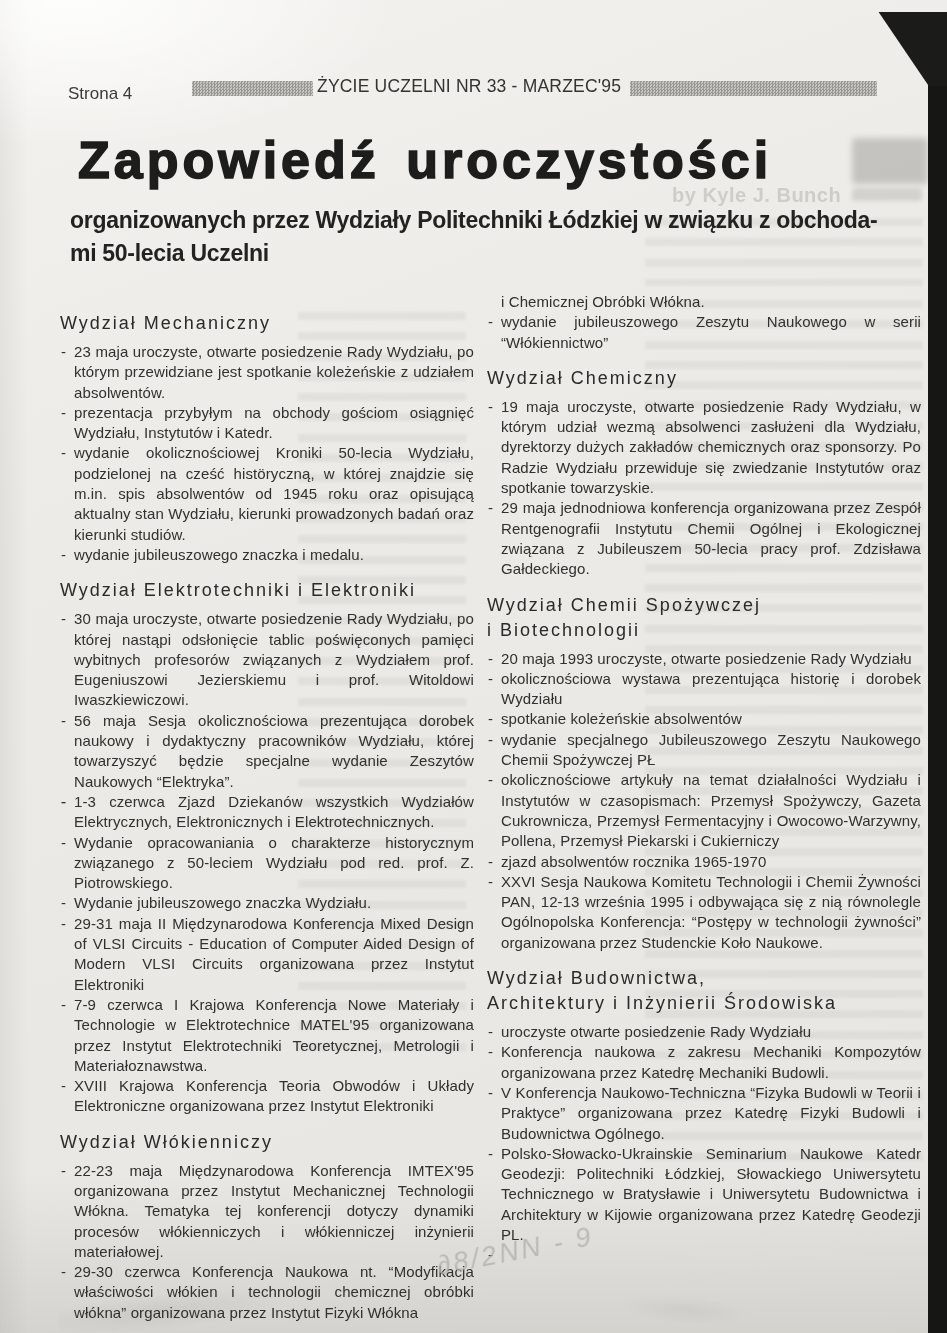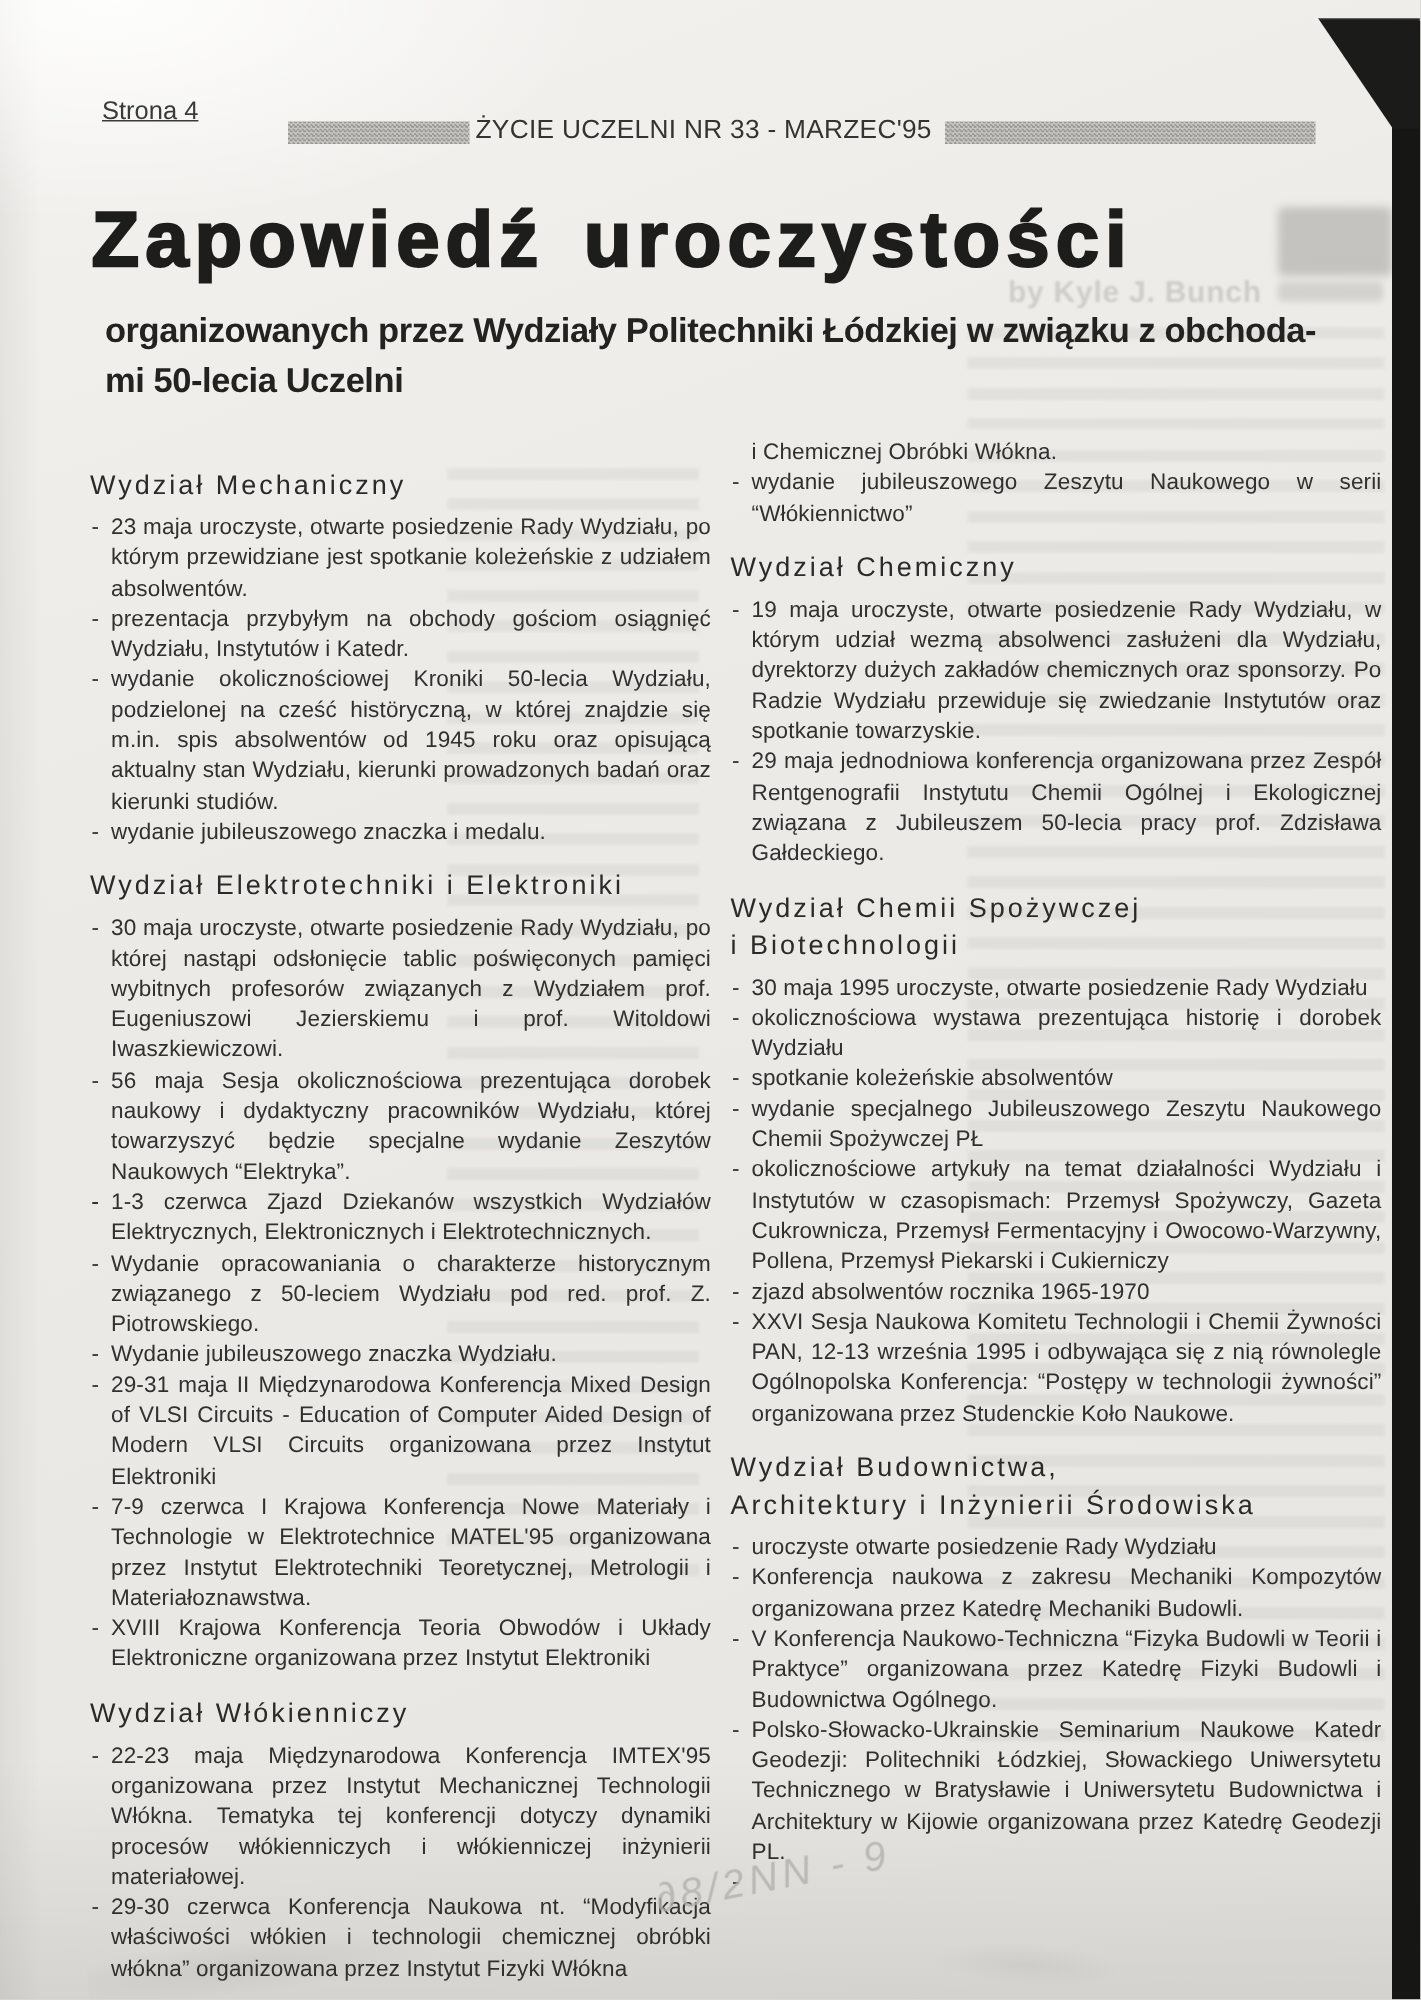--- a/index.html
+++ b/index.html
@@ -12,30 +12,30 @@
       radial-gradient(ellipse 520px 240px at 8% 0%, rgba(255,255,255,.9), rgba(255,255,255,0) 62%),
       linear-gradient(90deg, rgba(118,116,110,.10) 0px, rgba(118,116,110,0) 28px),
       linear-gradient(180deg, rgba(112,110,104,0) 88%, rgba(112,110,104,.16) 100%),
       linear-gradient(160deg, #f3f2ef 0%, #ecebe7 32%, #e9e8e4 68%, #e6e5e1 100%);
   }
   
   .edge-strip{position:absolute;right:0;top:14px;bottom:0;width:19px;background:#161614;}
   .edge-wedge{position:absolute;right:0;top:12px;width:76px;height:74px;background:#1b1b19;
     clip-path:polygon(10% 0,100% 0,100% 100%,76% 100%);filter:blur(.6px);}
   
-  .hdr-label{position:absolute;left:68px;top:64px;font-size:17px;color:#3a3a38;text-decoration:underline;}
+  .hdr-label{position:absolute;left:68px;top:84px;font-size:17px;color:#3a3a38;}
   .bar{position:absolute;top:81px;height:15px;
     background-image:repeating-conic-gradient(#989794 0% 25%, #c7c6c2 0% 50%);
     background-size:3px 3px;}
   .bar-left{left:192px;width:121px;}
   .bar-right{left:630px;width:247px;}
   .hdr-title{position:absolute;left:317px;top:76px;width:310px;
     font-size:17.5px;color:#333331;letter-spacing:.2px;}
   
-  .title{position:absolute;left:61px;top:130px;font-size:52px;font-weight:bold;
+  .title{position:absolute;left:78px;top:130px;font-size:52px;font-weight:bold;
     color:#1d1d1b;-webkit-text-stroke:1.6px #1d1d1b;letter-spacing:4px;word-spacing:8px;}
   .subtitle{position:absolute;left:70px;top:204px;width:880px;font-size:23px;font-weight:bold;
     color:#222220;line-height:33px;letter-spacing:-.3px;white-space:pre-line;}
   
   .col{position:absolute;top:292px;font-size:15px;line-height:20.3px;color:#30302e;
     text-align:justify;letter-spacing:.1px;}
   .col1{left:60px;width:414px;}
   .col2{left:487px;width:434px;}
   .sec-heading{font-size:18px;letter-spacing:2px;line-height:25px;color:#2a2a28;
     margin:13px 0 6px;white-space:pre-line;text-align:left;}
@@ -109,21 +109,21 @@
       <div class="item"><span class="dash">-</span><span>29-30 czerwca Konferencja Naukowa nt. “Modyfikacja właściwości włókien i technologii chemicznej obróbki włókna” organizowana przez Instytut Fizyki Włókna</span></div>
     </div>
   <div class="col col2">
       <div class="item cont"><span>i Chemicznej Obróbki Włókna.</span></div>
       <div class="item"><span class="dash">-</span><span>wydanie jubileuszowego Zeszytu Naukowego w serii “Włókiennictwo”</span></div>
       <div class="sec-heading">Wydział Chemiczny</div>
       <div class="item"><span class="dash">-</span><span>19 maja uroczyste, otwarte posiedzenie Rady Wydziału, w którym udział wezmą absolwenci zasłużeni dla Wydziału, dyrektorzy dużych zakładów chemicznych oraz sponsorzy. Po Radzie Wydziału przewiduje się zwiedzanie Instytutów oraz spotkanie towarzyskie.</span></div>
       <div class="item"><span class="dash">-</span><span>29 maja jednodniowa konferencja organizowana przez Zespół Rentgenografii Instytutu Chemii Ogólnej i Ekologicznej związana z Jubileuszem 50-lecia pracy prof. Zdzisława Gałdeckiego.</span></div>
       <div class="sec-heading">Wydział Chemii Spożywczej
 i Biotechnologii</div>
-      <div class="item"><span class="dash">-</span><span>30 maja 1995 uroczyste, otwarte posiedzenie Rady Wydziału</span></div>
+      <div class="item"><span class="dash">-</span><span>20 maja 1993 uroczyste, otwarte posiedzenie Rady Wydziału</span></div>
       <div class="item"><span class="dash">-</span><span>okolicznościowa wystawa prezentująca historię i dorobek Wydziału</span></div>
       <div class="item"><span class="dash">-</span><span>spotkanie koleżeńskie absolwentów</span></div>
       <div class="item"><span class="dash">-</span><span>wydanie specjalnego Jubileuszowego Zeszytu Naukowego Chemii Spożywczej PŁ</span></div>
       <div class="item"><span class="dash">-</span><span>okolicznościowe artykuły na temat działalności Wydziału i Instytutów w czasopismach: Przemysł Spożywczy, Gazeta Cukrownicza, Przemysł Fermentacyjny i Owocowo-Warzywny, Pollena, Przemysł Piekarski i Cukierniczy</span></div>
       <div class="item"><span class="dash">-</span><span>zjazd absolwentów rocznika 1965-1970</span></div>
       <div class="item"><span class="dash">-</span><span>XXVI Sesja Naukowa Komitetu Technologii i Chemii Żywności PAN, 12-13 września 1995 i odbywająca się z nią równolegle Ogólnopolska Konferencja: “Postępy w technologii żywności” organizowana przez Studenckie Koło Naukowe.</span></div>
       <div class="sec-heading">Wydział Budownictwa,
 Architektury i Inżynierii Środowiska</div>
       <div class="item"><span class="dash">-</span><span>uroczyste otwarte posiedzenie Rady Wydziału</span></div>
       <div class="item"><span class="dash">-</span><span>Konferencja naukowa z zakresu Mechaniki Kompozytów organizowana przez Katedrę Mechaniki Budowli.</span></div>

